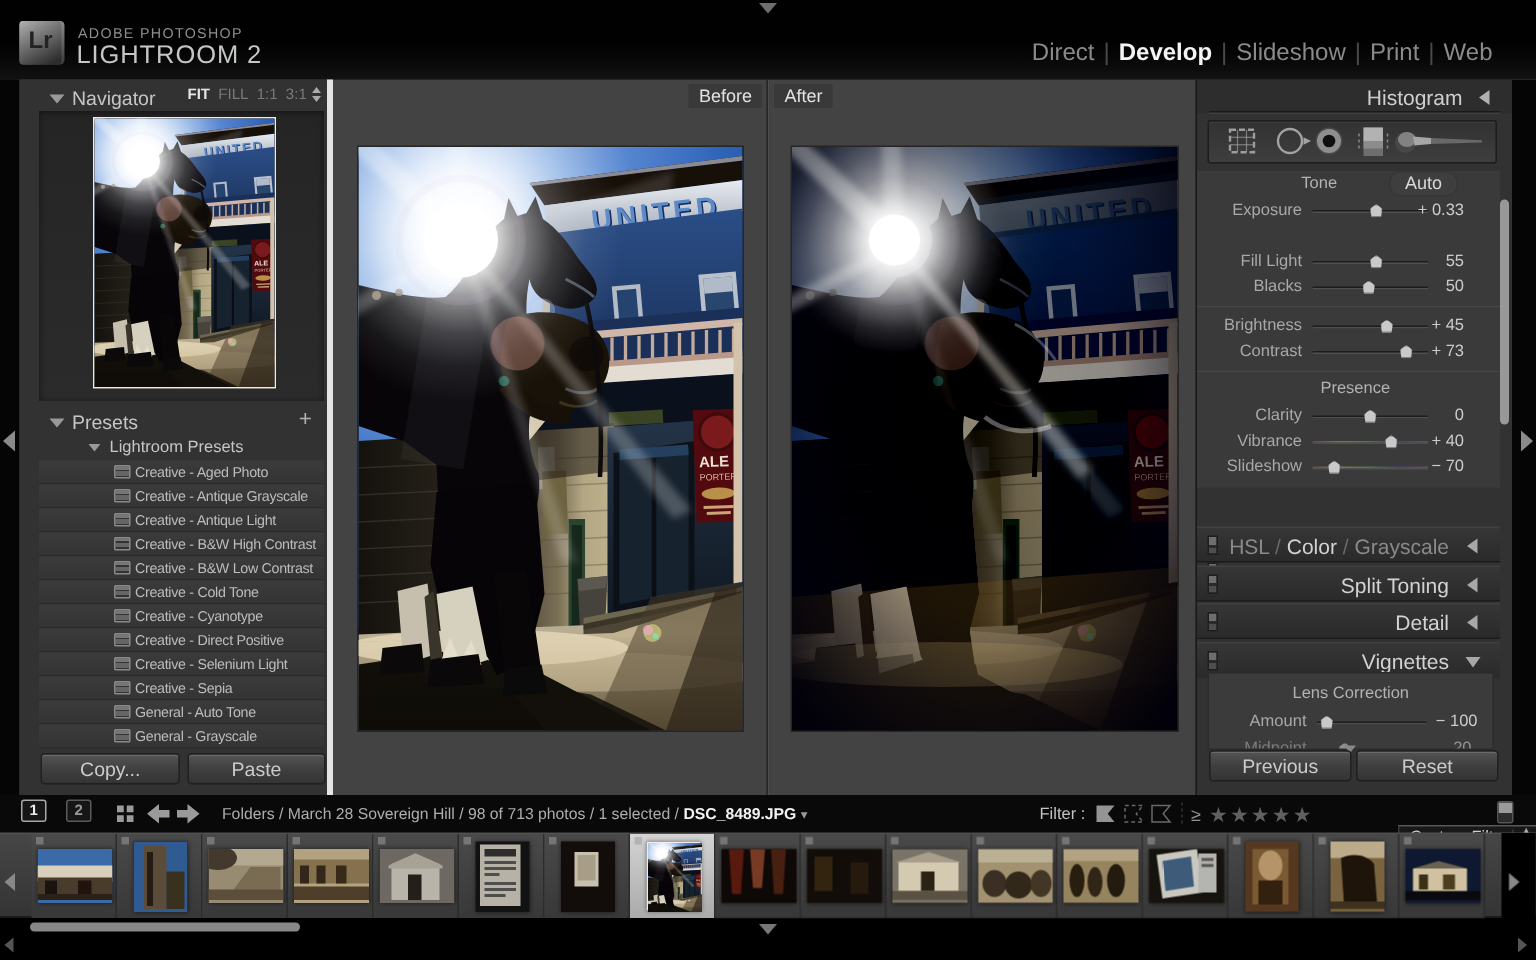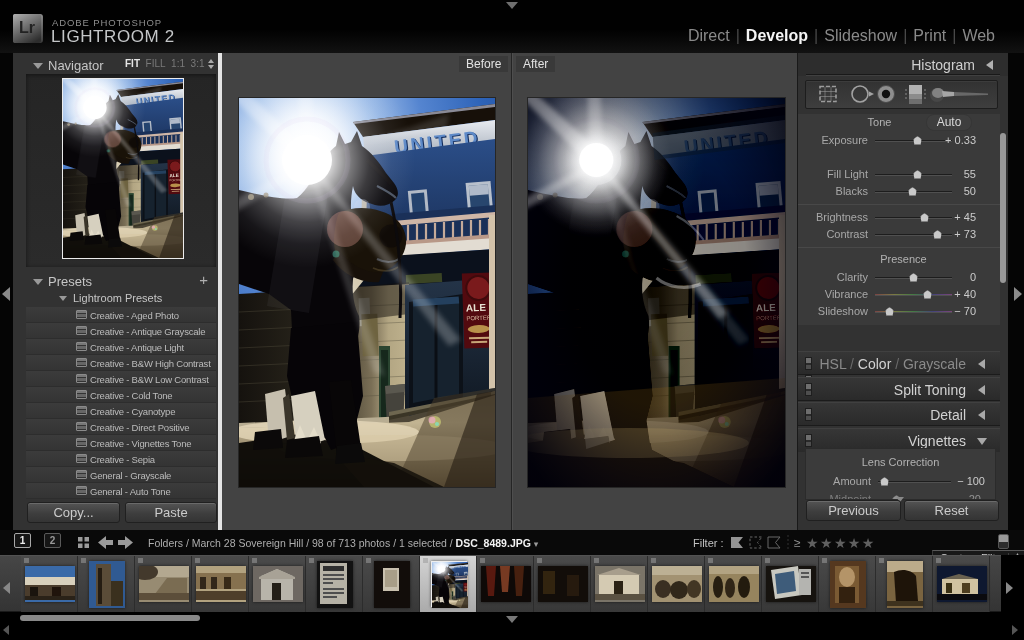--- a/index.html
+++ b/index.html
@@ -426,33 +426,33 @@
       <div class="prow">
             <div class="ic"></div>
             <div class="tx">Creative - Cyanotype</div>
           </div>
       <div class="prow">
             <div class="ic"></div>
             <div class="tx">Creative - Direct Positive</div>
           </div>
       <div class="prow">
             <div class="ic"></div>
-            <div class="tx">Creative - Vignettes Tone</div>
+            <div class="tx">Creative - Selenium Light</div>
           </div>
       <div class="prow">
             <div class="ic"></div>
             <div class="tx">Creative - Sepia</div>
           </div>
       <div class="prow">
             <div class="ic"></div>
+            <div class="tx">General - Auto Tone</div>
+          </div>
+      <div class="prow">
+            <div class="ic"></div>
             <div class="tx">General - Grayscale</div>
-          </div>
-      <div class="prow">
-            <div class="ic"></div>
-            <div class="tx">General - Auto Tone</div>
           </div>
     </div>
     <div class="btn" style="left:14px; top:449px; width:93px;">Copy...</div>
     <div class="btn" style="left:112px; top:449px; width:92px;">Paste</div>
   </div>
 
   <div id="center">
     <div id="paneDivider"></div>
     <div class="viewlabel" style="left:237px;">Before</div>
     <div class="viewlabel" style="left:294px;">After</div>

